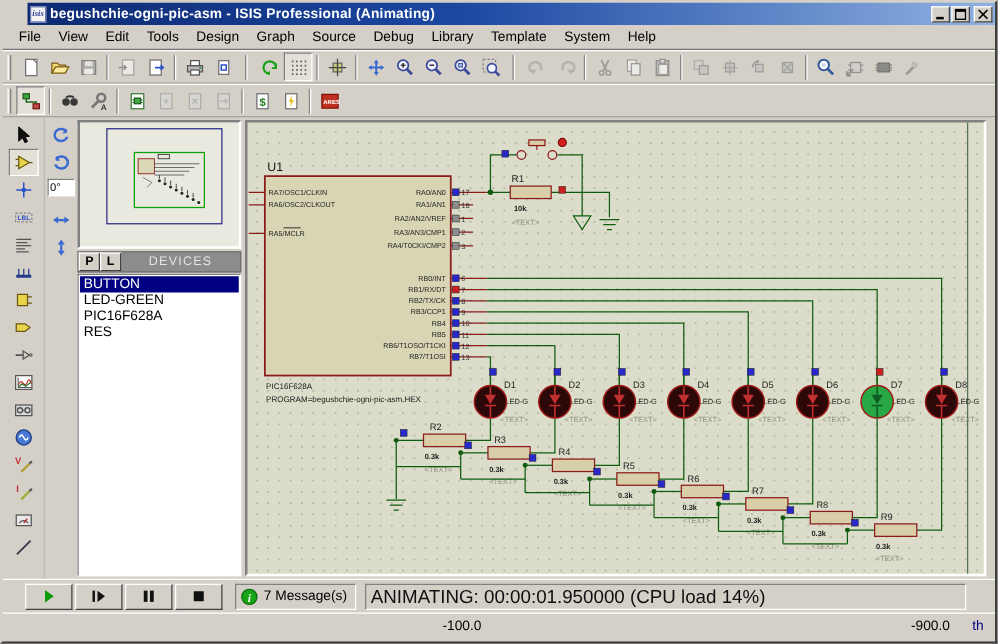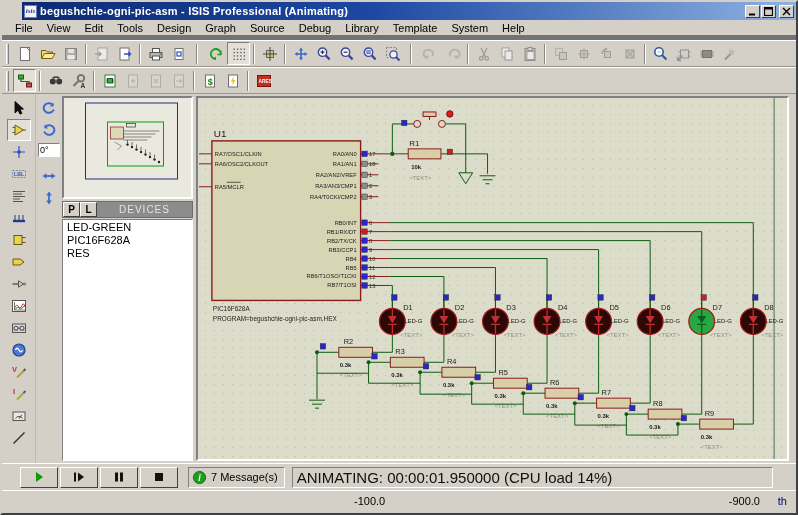--- a/index.html
+++ b/index.html
@@ -10,21 +10,21 @@
   
   .titlebar{height:18px;background:linear-gradient(90deg,#0d2a72 0%,#1c48a2 45%,#8fb2e2 100%);
     display:flex;align-items:center;padding:0 2px;color:#fff;margin-left:20px;}
   .app-icon{width:13px;height:13px;background:#f4f4f4;border:1px solid #6a7ab0;margin-right:3px;
     font:italic bold 7px "Liberation Serif",serif;color:#2a3a9a;text-align:center;line-height:11px;flex:none;}
   .title-text{font-size:11px;font-weight:bold;flex:1;white-space:nowrap;overflow:hidden;letter-spacing:.2px;}
   .winbtn{width:15px;height:13px;background:#d4d0c8;border:1px solid;border-color:#fff #404040 #404040 #fff;
     margin-left:1px;display:flex;align-items:center;justify-content:center;flex:none;}
   .winbtn.close{margin-left:3px;}
   
-  .menubar{height:20px;display:flex;align-items:center;border-bottom:5px solid #737373;padding-left:6px;}
+  .menubar{height:20px;display:flex;align-items:center;border-bottom:1px solid #737373;padding-left:6px;}
   .menu-item{font-size:11px;color:#000;padding:2px 7px;}
   
   .toolbar{height:27px;display:flex;align-items:center;border-top:1px solid #fff;border-bottom:1px solid #9a968e;background:#d4d0c8;padding-left:2px;}
   .grip{width:3px;height:20px;border-left:1px solid #fff;border-right:1px solid #808080;margin:0 4px 0 2px;}
   .btn{width:23px;height:23px;padding:0;display:flex;align-items:center;justify-content:center;
     background:#d4d0c8;border:1px solid #d4d0c8;cursor:default;}
   .btn .ic{width:16px;height:16px;display:block;}
   .btn.pressed{border-color:#808080 #fff #fff #808080;background:#e4e0d8;}
   .btn.disabled .ic{filter:grayscale(1) brightness(1.12) opacity(.55);}
   .sep{width:2px;height:20px;border-left:1px solid #868686;border-right:1px solid #fff;margin:0 3px;}
@@ -536,20 +536,21 @@
             <circle cx="93.5" cy="64" r="1.2" fill="#222"></circle>
           <path d="M49 44 L56 48 L52 52" stroke="#555" stroke-width="0.6" fill="none"></path>
         </svg>
       </div>
       <div class="devhead">
         <div class="plbtn">P</div>
         <div class="plbtn">L</div>
         <div class="devtitle">DEVICES</div>
       </div>
       <ul class="devlist">
+          <li class="selected">BUTTON</li>
           <li class="">LED-GREEN</li>
           <li class="">PIC16F628A</li>
           <li class="">RES</li>
         </ul>
     </div>
     <div class="canvaswrap">
       <svg id="schem" viewBox="0 0 594 362" preserveAspectRatio="none">
           <path d="M581 0 V362" stroke="#4f6f5f" stroke-width="1"></path>
           <g>
             <path d="M193 125 H560 V211" stroke="#0e5c0e" stroke-width="1" fill="none"></path>

